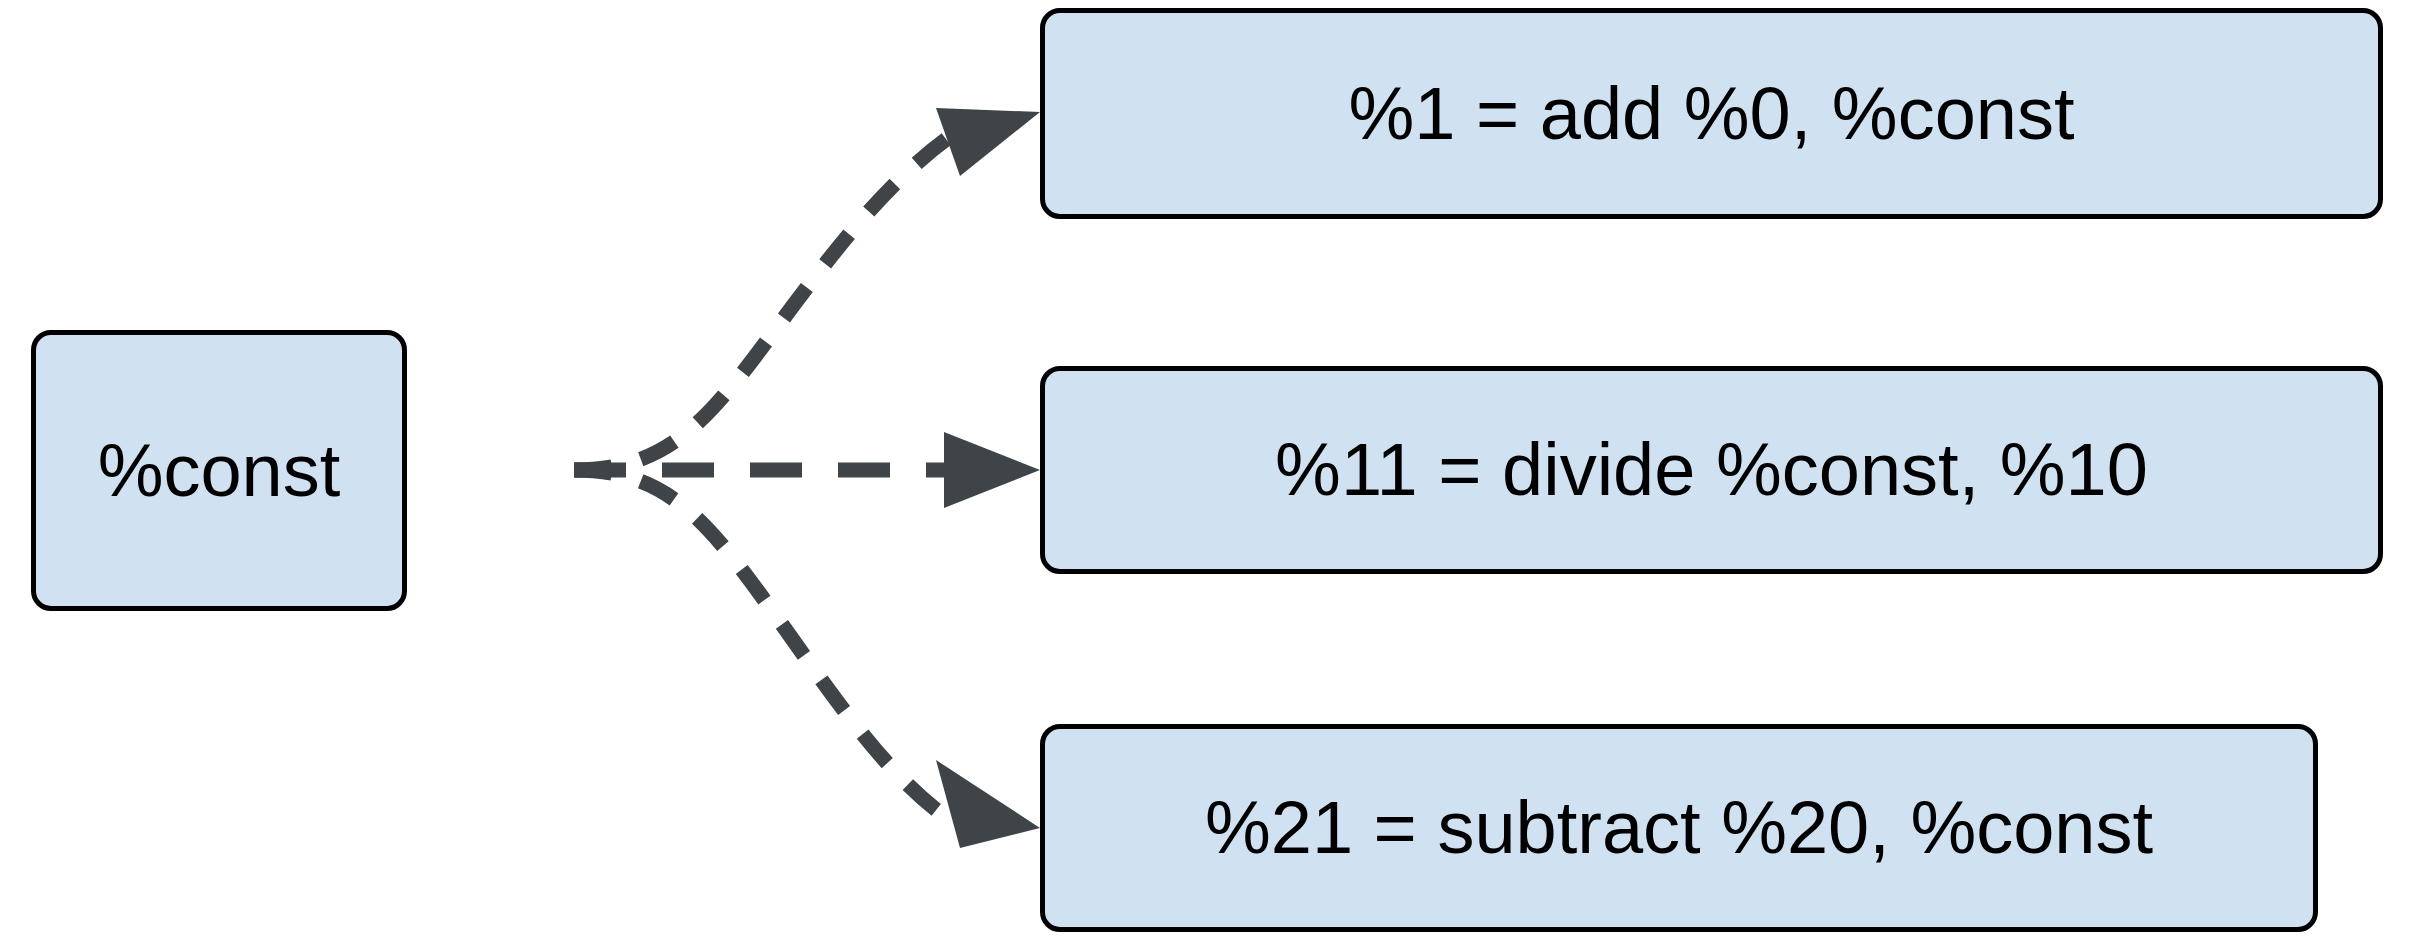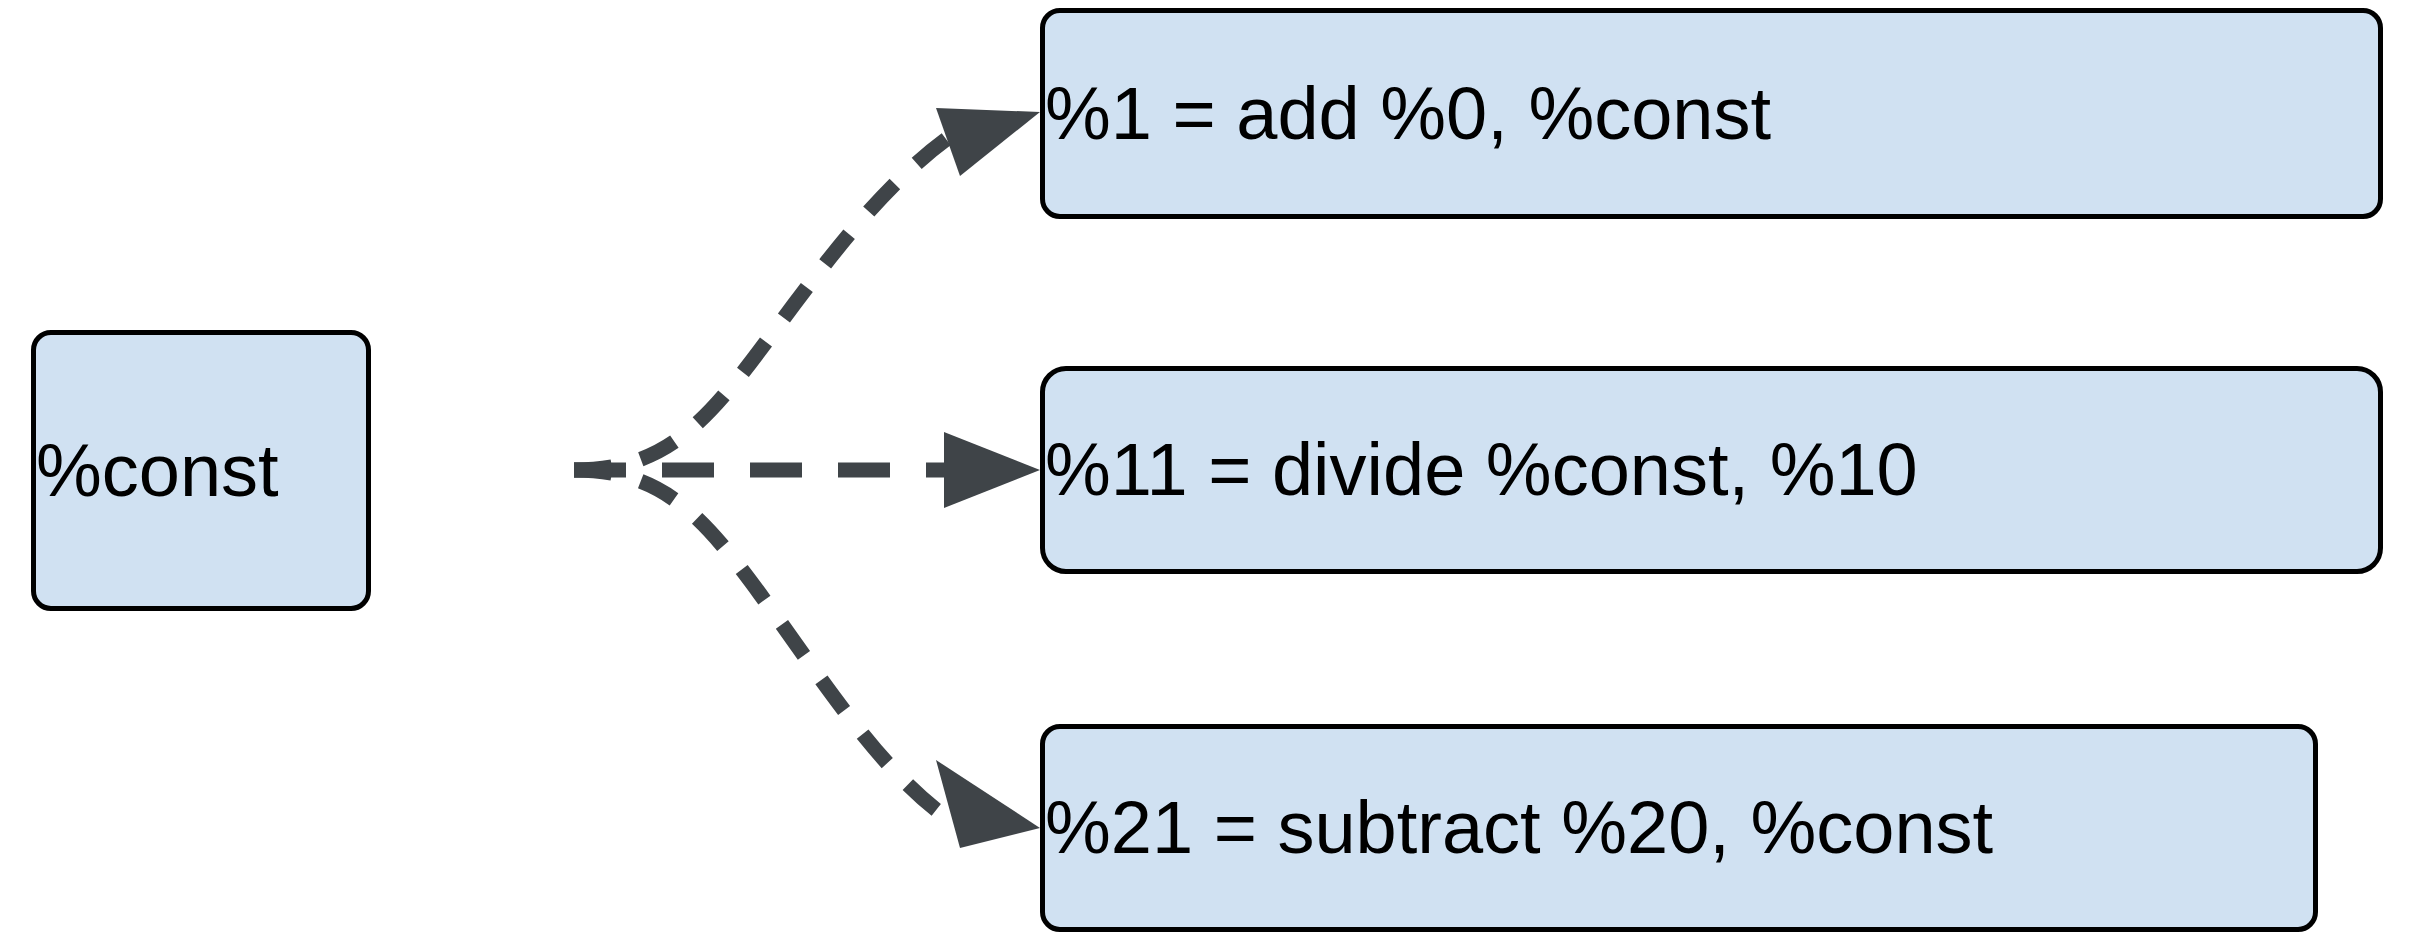--- a/index.html
+++ b/index.html
@@ -27,52 +27,51 @@
     pointer-events: none;
   }
   .node {
     position: absolute;
     box-sizing: border-box;
     background: #d0e1f2;
     border: 5px solid #000000;
     border-radius: 20px;
     display: flex;
     align-items: center;
-    justify-content: flex-start;
+    justify-content: center;
     z-index: 2;
   }
   .node-label {
     color: #000000;
     font-family: "Liberation Sans", sans-serif;
     font-size: 74px;
     font-weight: 400;
     line-height: 1;
     white-space: nowrap;
     letter-spacing: 0px;
   }
   
   #node-const {
     left: 31px;
     top: 330px;
-    width: 340px;
+    width: 376px;
     height: 281px;
   }
   
   #node-add {
     left: 1040px;
     top: 8px;
     width: 1343px;
     height: 211px;
   }
   #node-divide {
     left: 1040px;
     top: 366px;
     width: 1343px;
     height: 208px;
-    border-radius: 26px;
   }
   #node-subtract {
     left: 1040px;
     top: 724px;
     width: 1278px;
     height: 208px;
   }
 </style>
 </head>
 <body>

